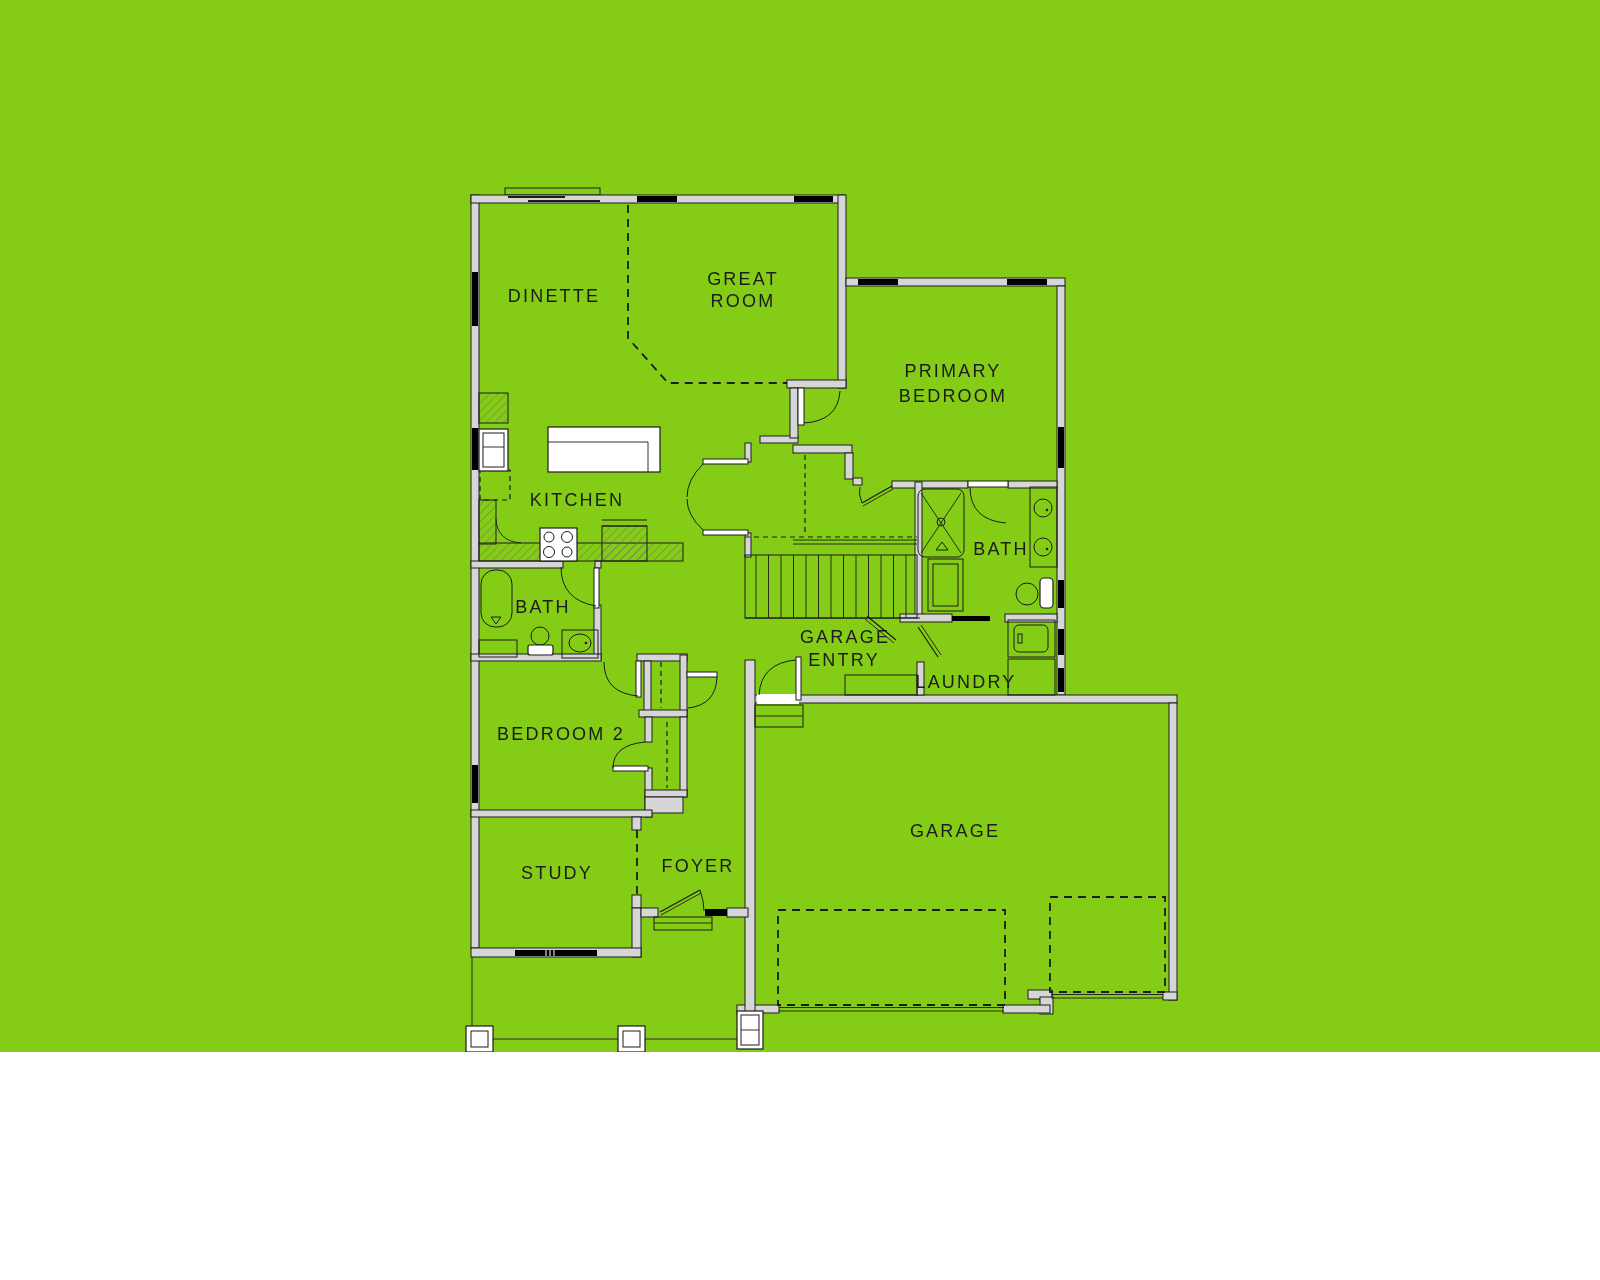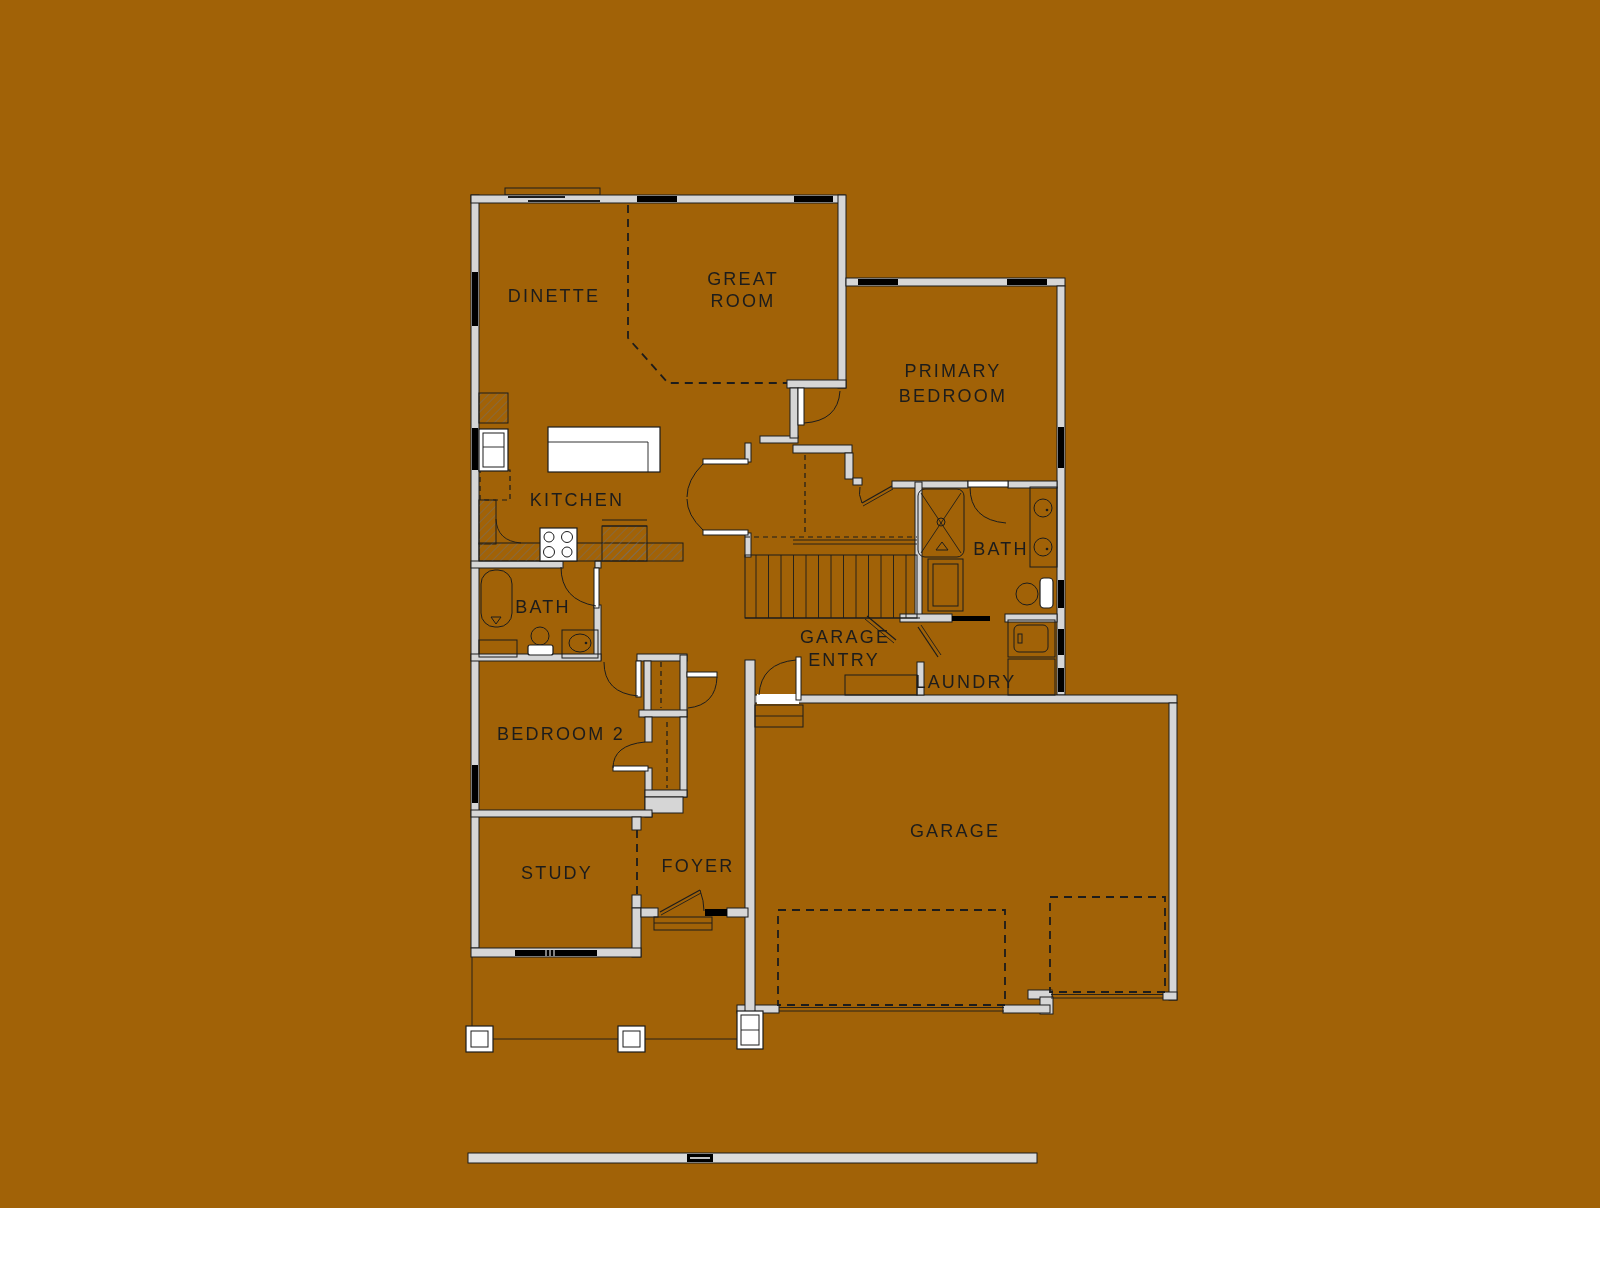--- a/index.html
+++ b/index.html
@@ -1,16 +1,16 @@
 <!DOCTYPE html>
 <html><head>
 <meta charset="utf-8">
 <style>
   html,body{margin:0;padding:0;background:#ffffff;}
-  .stage{position:relative;width:1600px;height:1208px;background:#a16207;overflow:hidden;
+  .stage{position:relative;width:1600px;height:1052px;background:#84cc16;overflow:hidden;
          font-family:"Liberation Sans", sans-serif;}
   svg{position:absolute;left:0;top:0;}
   .plan-label{font-family:"Liberation Sans", sans-serif;font-size:18px;letter-spacing:2.2px;
               fill:#1c1c1c;font-weight:400;}
   .wall{fill:#d6d6d6;stroke:#1c1c1c;stroke-width:1;}
   .win{fill:#000000;stroke:none;}
   .fx{fill:#ffffff;stroke:#1c1c1c;stroke-width:1.2;}
   .fxthin{fill:none;stroke:#1c1c1c;stroke-width:1;}
   .ln{stroke:#1c1c1c;stroke-width:1.2;fill:none;}
   .lnthin{stroke:#1c1c1c;stroke-width:0.9;fill:none;}

